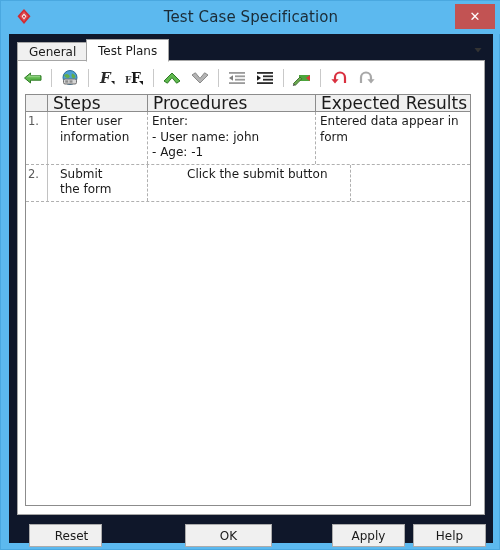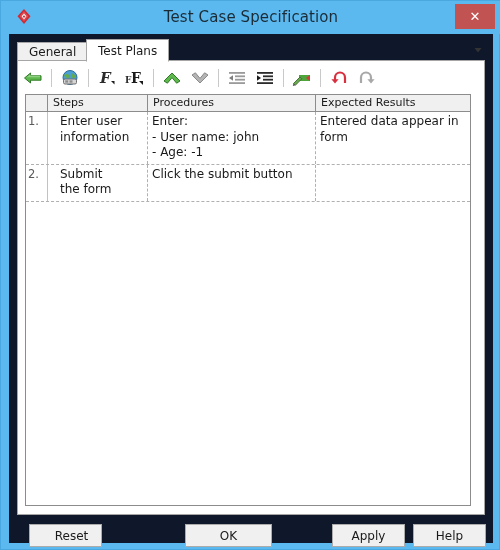--- a/index.html
+++ b/index.html
@@ -169,21 +169,21 @@
     overflow: hidden;
   }
   #grid-header {
     display: flex;
     height: 17px;
     background: #f0f0f0;
     border-bottom: 1px solid #8c8c8c;
     box-sizing: border-box;
   }
   .col-head {
-    font-size: 11px;
+    font-size: 17px;
     line-height: 16px;
     padding-left: 5px;
     box-sizing: border-box;
     background: #f0f0f0;
     border-right: 1px solid #8c8c8c;
     color: #1a1a1a;
     overflow: hidden;
     white-space: nowrap;
   }
   .col-head:last-child { border-right: none; }
@@ -405,21 +405,21 @@
 - User name: john
 - Age: -1</div>
           <div class="cell cell-exp" style="white-space: pre;">Entered data appear in
 form</div>
         </div>
 
         <div class="grid-row">
           <div class="cell cell-num" style="white-space: pre;">2.</div>
           <div class="cell cell-step" style="white-space: pre;">Submit
 the form</div>
-          <div class="cell cell-proc" style="white-space: pre;">Click the submit button</div>
+          <div class="cell cell-proc" style="white-space: pre; margin-left: 35px;">Click the submit button</div>
         </div>
 
       </div>
 
     </div>
 
     <div id="button-bar">
       <button class="dlg-btn" id="btn-reset">Reset</button>
       <button class="dlg-btn" id="btn-ok">OK</button>
       <button class="dlg-btn" id="btn-apply">Apply</button>

